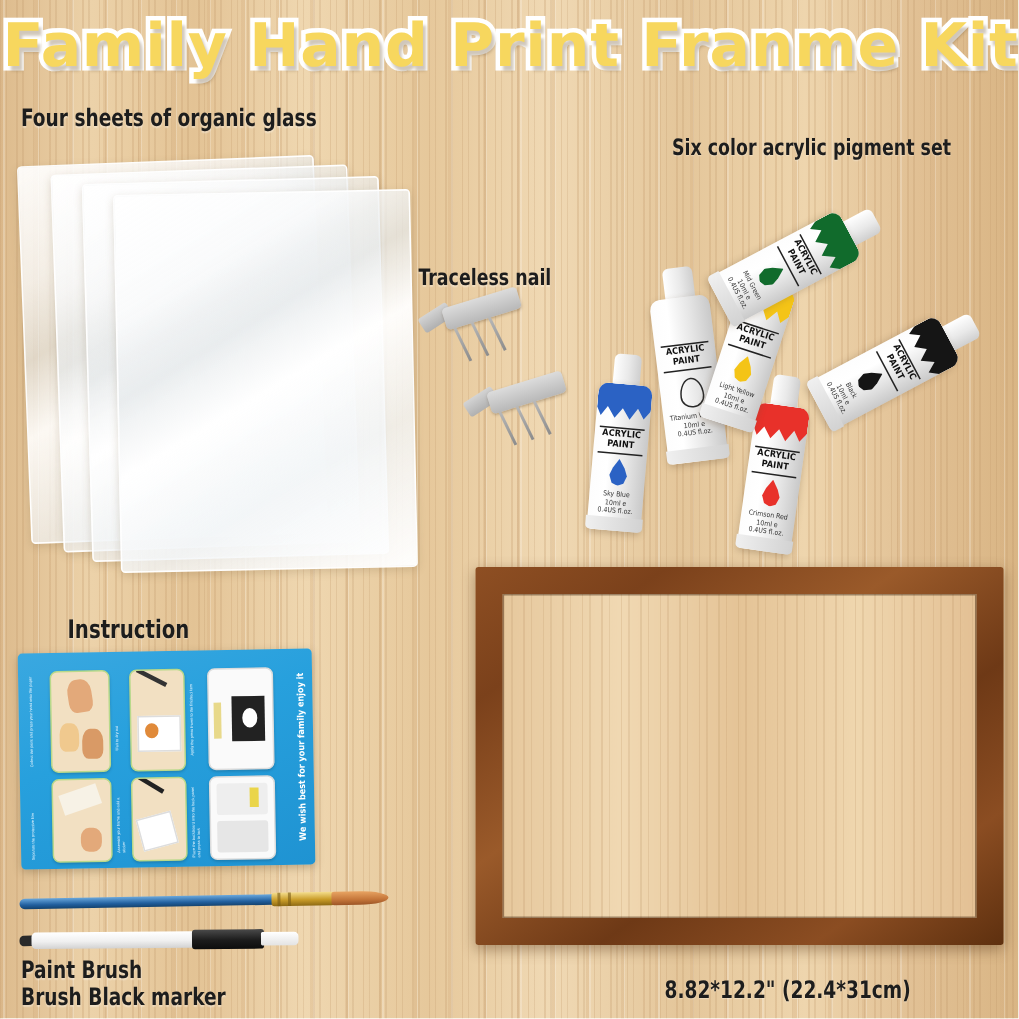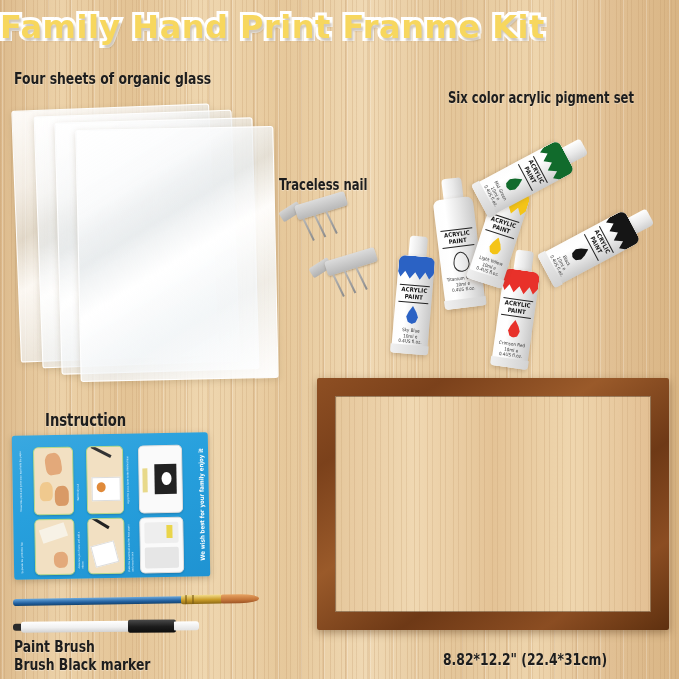--- a/index.html
+++ b/index.html
@@ -15,22 +15,22 @@
         rgba(255,255,255,0) 5px, rgba(255,255,255,0) 11px),
       repeating-linear-gradient(90deg,
         rgba(214,176,130,.35) 0px, rgba(214,176,130,.35) 2px,
         rgba(255,255,255,.22) 2px, rgba(255,255,255,.22) 3px,
         rgba(255,255,255,0) 3px, rgba(255,255,255,0) 23px),
       linear-gradient(90deg,#ddbb8d 0%,#ecd2a9 9%,#e3c395 19%,#efd7b0 30%,
         #e6c89b 42%,#f0d9b4 54%,#e4c69a 67%,#eed5ad 79%,#e1c094 90%,#d9b584 100%);
   }
   
   #title{
-    position:absolute;left:0;top:8px;width:679px;text-align:left;
-    font-family:"DejaVu Sans",sans-serif;font-weight:bold;font-size:32px;
+    position:absolute;left:0;top:8px;width:679px;text-align:right;
+    font-family:"DejaVu Sans",sans-serif;font-weight:bold;font-size:40px;
     letter-spacing:.5px;color:#f7d75e;
     -webkit-text-stroke:6px #ffffff;paint-order:stroke fill;
     text-shadow:2px 3px 2px rgba(120,95,60,.35);
     white-space:nowrap;
   }
   
   .lbl{
     position:absolute;font-family:"DejaVu Sans Condensed","DejaVu Sans",sans-serif;
     font-weight:bold;color:#1d1d1d;white-space:nowrap;
     transform:scaleX(.86);transform-origin:left center;

